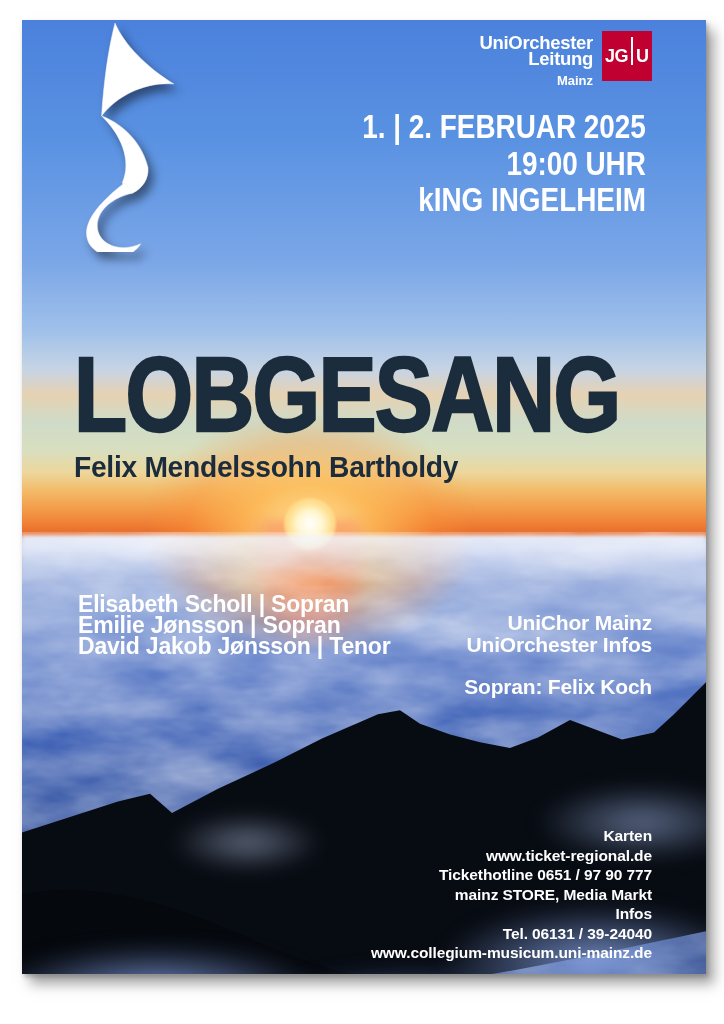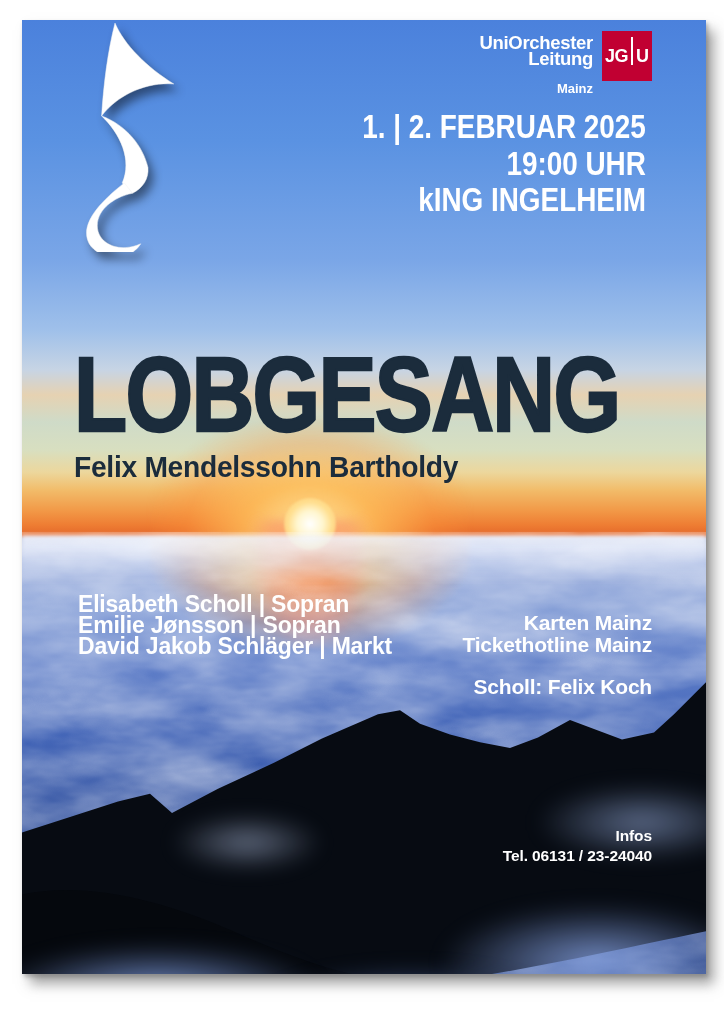--- a/index.html
+++ b/index.html
@@ -43,21 +43,21 @@
   .puff4{left:515px;top:765px;width:210px;height:75px;
     background:radial-gradient(ellipse,rgba(160,184,234,.55) 0%,rgba(160,184,234,0) 72%);}
   .puff5{left:150px;top:795px;width:150px;height:55px;
     background:radial-gradient(ellipse,rgba(190,206,240,.5) 0%,rgba(190,206,240,0) 72%);}
 
   
   .white{color:#ffffff;font-weight:bold;}
   .brand-block{position:absolute;top:11px;right:54px;display:flex;align-items:flex-start;}
   .org-lines{text-align:right;margin-right:9px;padding-top:4px;}
   .org-l{font-size:18.5px;line-height:16px;letter-spacing:-.3px;}
-  .org-s{font-size:13px;line-height:15px;margin-top:14px;}
+  .org-s{font-size:13px;line-height:15px;margin-top:6px;}
   .jgu-box{width:50px;height:50px;background:#c10032;display:flex;align-items:center;justify-content:center;}
   .jgu-box .jg{font-size:18px;font-weight:bold;color:#fff;letter-spacing:-.5px;}
   .jgu-box .bar{width:2px;height:28px;background:#fff;margin:0 3px;transform:translateY(-5px);}
   .jgu-box .u{font-size:18px;font-weight:bold;color:#fff;}
 
   .date-block{position:absolute;top:88px;right:60px;text-align:right;
     font-size:34px;line-height:36.5px;letter-spacing:0;
     transform:scaleX(.82);transform-origin:right top;}
 
   .title-block{position:absolute;left:52px;top:322px;color:#1b2c3c;}
@@ -142,30 +142,37 @@
     </div>
 
     <div class="title-block">
       <div class="title">LOBGESANG</div>
       <div class="composer">Felix Mendelssohn Bartholdy</div>
     </div>
 
     <div class="soloists white">
       <div>Elisabeth Scholl | Sopran</div>
       <div>Emilie Jønsson | Sopran</div>
-      <div>David Jakob Schläger | Markt</div>
+      <div>David Jakob Jønsson | Tenor</div>
     </div>
 
     <div class="performers white">
-      <div>Karten Mainz</div>
-      <div>Tickethotline Mainz</div>
-      <div class="direction">Scholl: Felix Koch</div>
+      <div>UniChor Mainz</div>
+      <div>UniOrchester Infos</div>
+      <div class="direction">Sopran: Felix Koch</div>
     </div>
 
     <div class="contact white">
+      <div class="group1">
+        <div>Karten</div>
+        <div>www.ticket-regional.de</div>
+        <div>Tickethotline 0651 / 97 90 777</div>
+        <div>mainz STORE, Media Markt</div>
+      </div>
       <div class="group2">
         <div>Infos</div>
-        <div>Tel. 06131 / 23-24040</div>
+        <div>Tel. 06131 / 39-24040</div>
+        <div>www.collegium-musicum.uni-mainz.de</div>
       </div>
     </div>
 
   </div>
 </div>
 
 </body></html>

